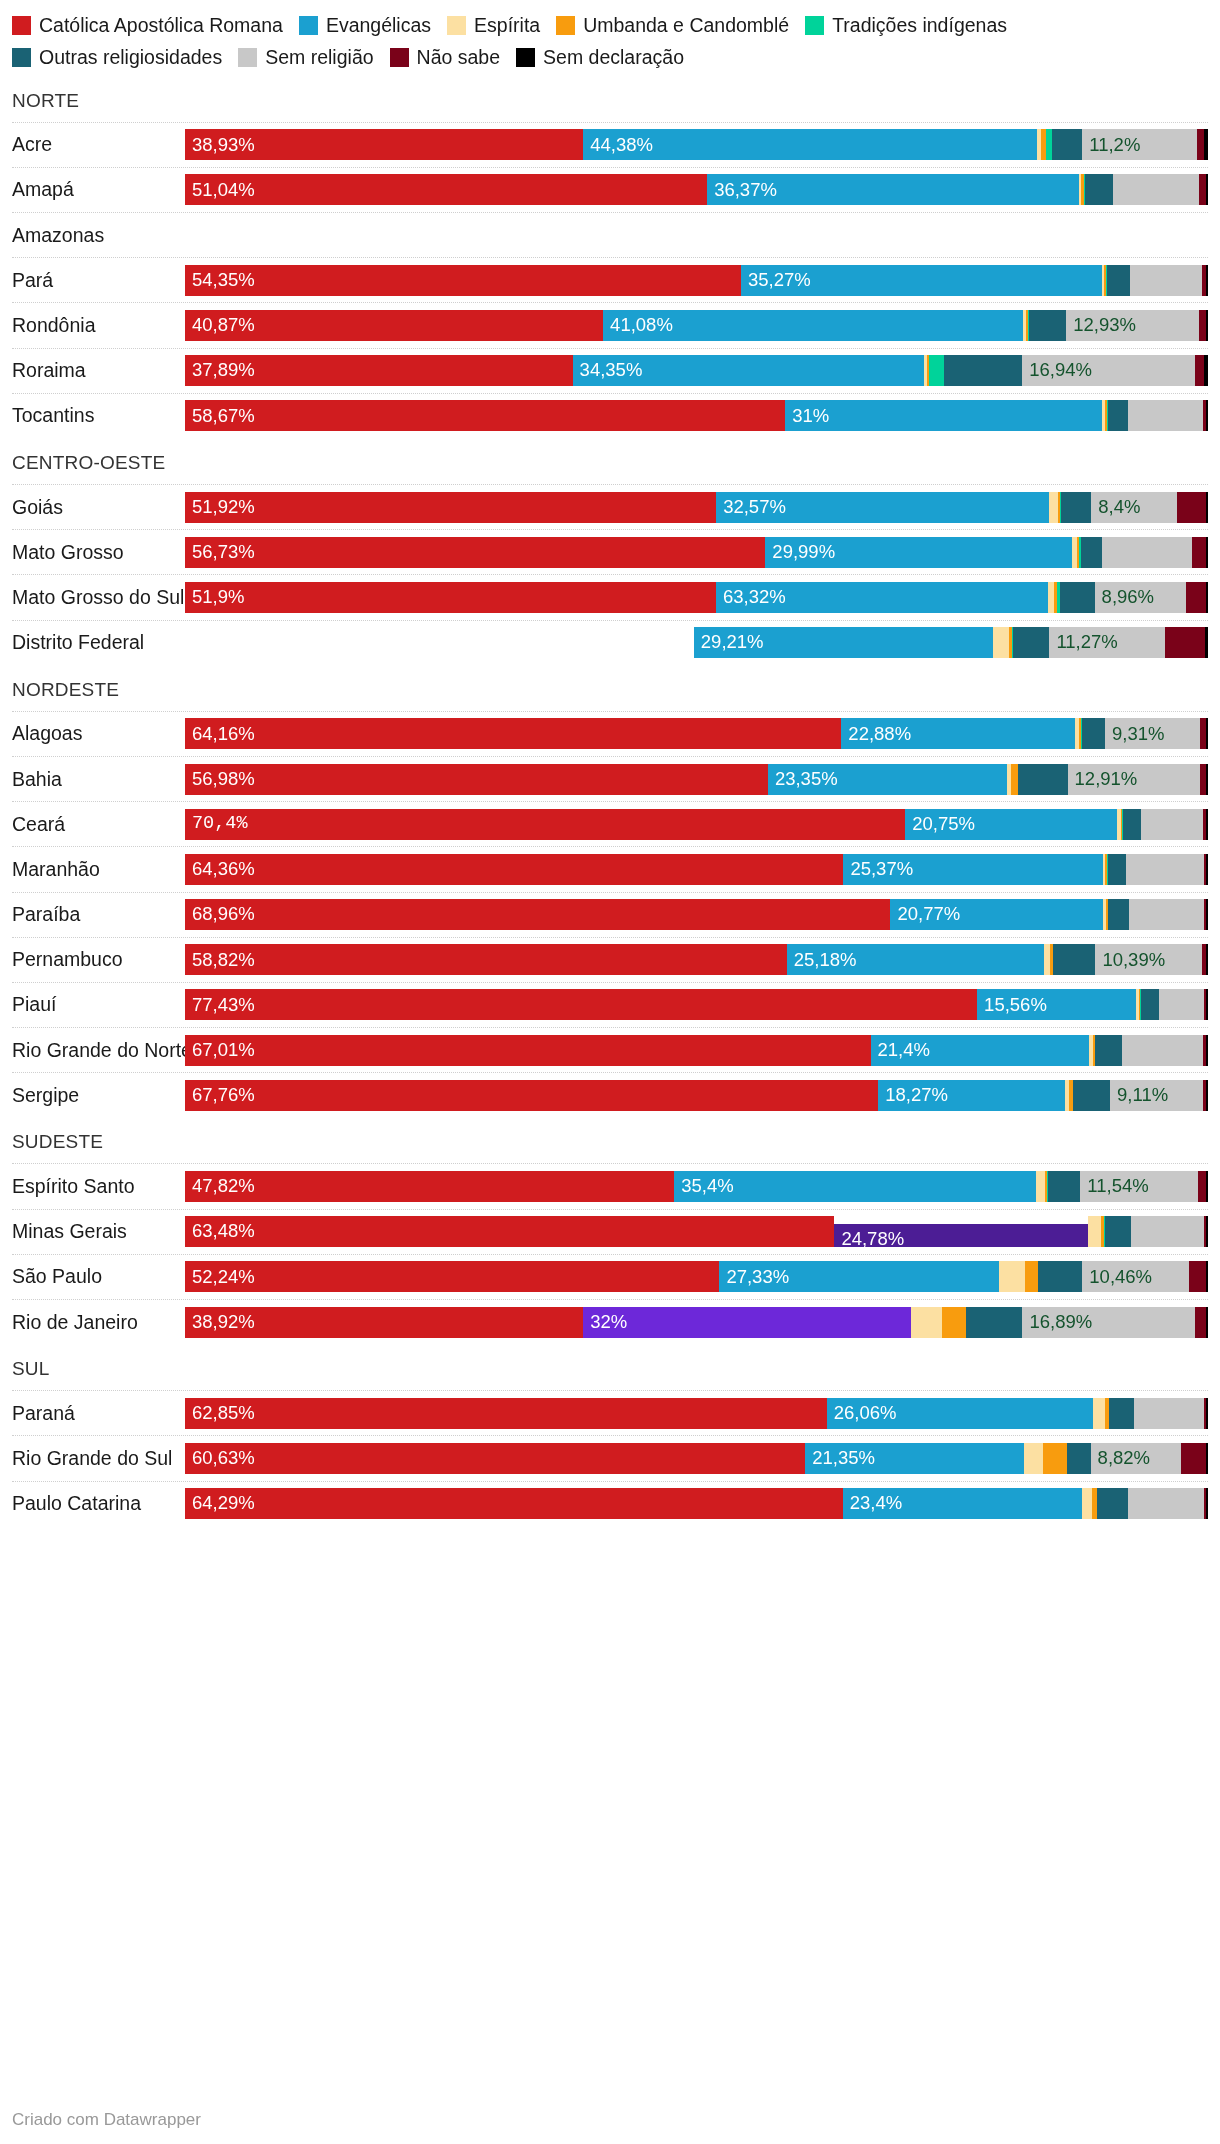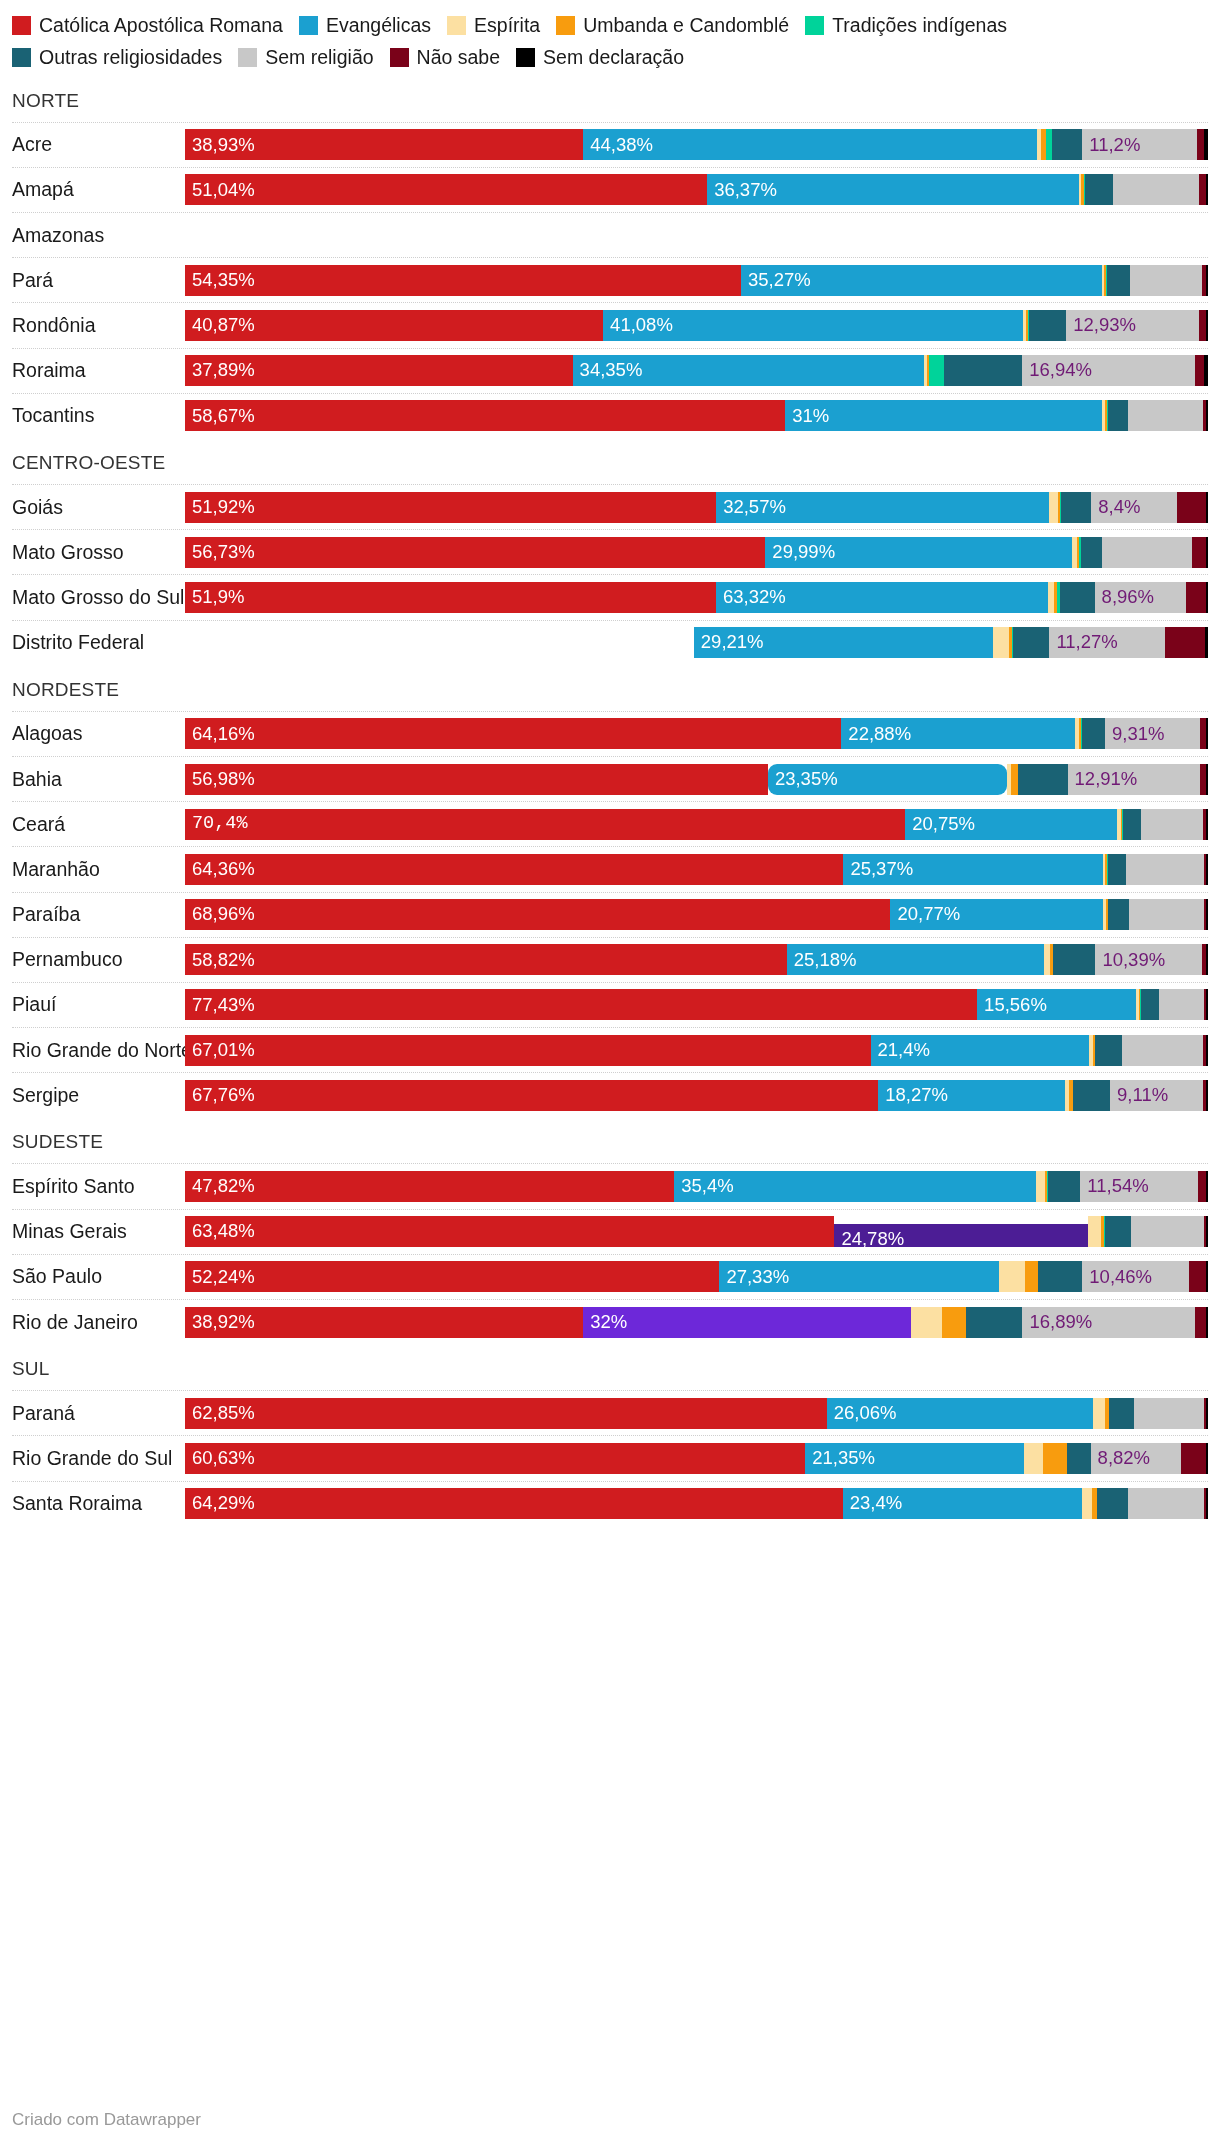--- a/index.html
+++ b/index.html
@@ -79,21 +79,21 @@
     align-items: center;
     overflow: hidden;
   }
   .seg .vlabel {
     font-size: 18.5px;
     padding-left: 7px;
     white-space: nowrap;
     line-height: 1;
   }
   .vlabel.light { color: #ffffff; }
-  .vlabel.dark  { color: #701a75; }
+  .vlabel.dark  { color: #14532d; }
 
   .footer {
     position: absolute;
     left: 12px;
     bottom: 14px;
     font-size: 17px;
     color: #999999;
   }
 </style>
 </head>
@@ -321,21 +321,21 @@
         <div class="seg" style="background: rgb(122, 2, 25); width: 0.55%;"></div>
         <div class="seg" style="background: rgb(0, 0, 0); width: 0.2%;"></div>
       </div>
     </div>
     <div class="row">
       <div class="rlabel">Bahia</div>
       <div class="bar">
         <div class="seg" style="background: rgb(208, 28, 31); width: 56.98%;">
           <span class="vlabel light">56,98%</span>
         </div>
-        <div class="seg" style="background: rgb(27, 160, 208); width: 23.35%; border-radius: 9px;">
+        <div class="seg" style="background: rgb(27, 160, 208); width: 23.35%;">
           <span class="vlabel light">23,35%</span>
         </div>
         <div class="seg" style="background: rgb(252, 224, 162); width: 0.4%;"></div>
         <div class="seg" style="background: rgb(248, 156, 14); width: 0.7%;"></div>
         <div class="seg" style="background: rgb(0, 211, 154); width: 0.05%;"></div>
         <div class="seg" style="background: rgb(26, 98, 116); width: 4.8%;"></div>
         <div class="seg" style="background: rgb(200, 200, 200); width: 12.91%;">
           <span class="vlabel dark">12,91%</span>
         </div>
         <div class="seg" style="background: rgb(122, 2, 25); width: 0.61%;"></div>
@@ -584,21 +584,21 @@
         <div class="seg" style="background: rgb(0, 211, 154); width: 0.05%;"></div>
         <div class="seg" style="background: rgb(26, 98, 116); width: 2.3%;"></div>
         <div class="seg" style="background: rgb(200, 200, 200); width: 8.82%;">
           <span class="vlabel dark">8,82%</span>
         </div>
         <div class="seg" style="background: rgb(122, 2, 25); width: 2.45%;"></div>
         <div class="seg" style="background: rgb(0, 0, 0); width: 0.2%;"></div>
       </div>
     </div>
     <div class="row">
-      <div class="rlabel">Santa Roraima</div>
+      <div class="rlabel">Paulo Catarina</div>
       <div class="bar">
         <div class="seg" style="background: rgb(208, 28, 31); width: 64.29%;">
           <span class="vlabel light">64,29%</span>
         </div>
         <div class="seg" style="background: rgb(27, 160, 208); width: 23.4%;">
           <span class="vlabel light">23,4%</span>
         </div>
         <div class="seg" style="background: rgb(252, 224, 162); width: 1%;"></div>
         <div class="seg" style="background: rgb(248, 156, 14); width: 0.45%;"></div>
         <div class="seg" style="background: rgb(0, 211, 154); width: 0.05%;"></div>

